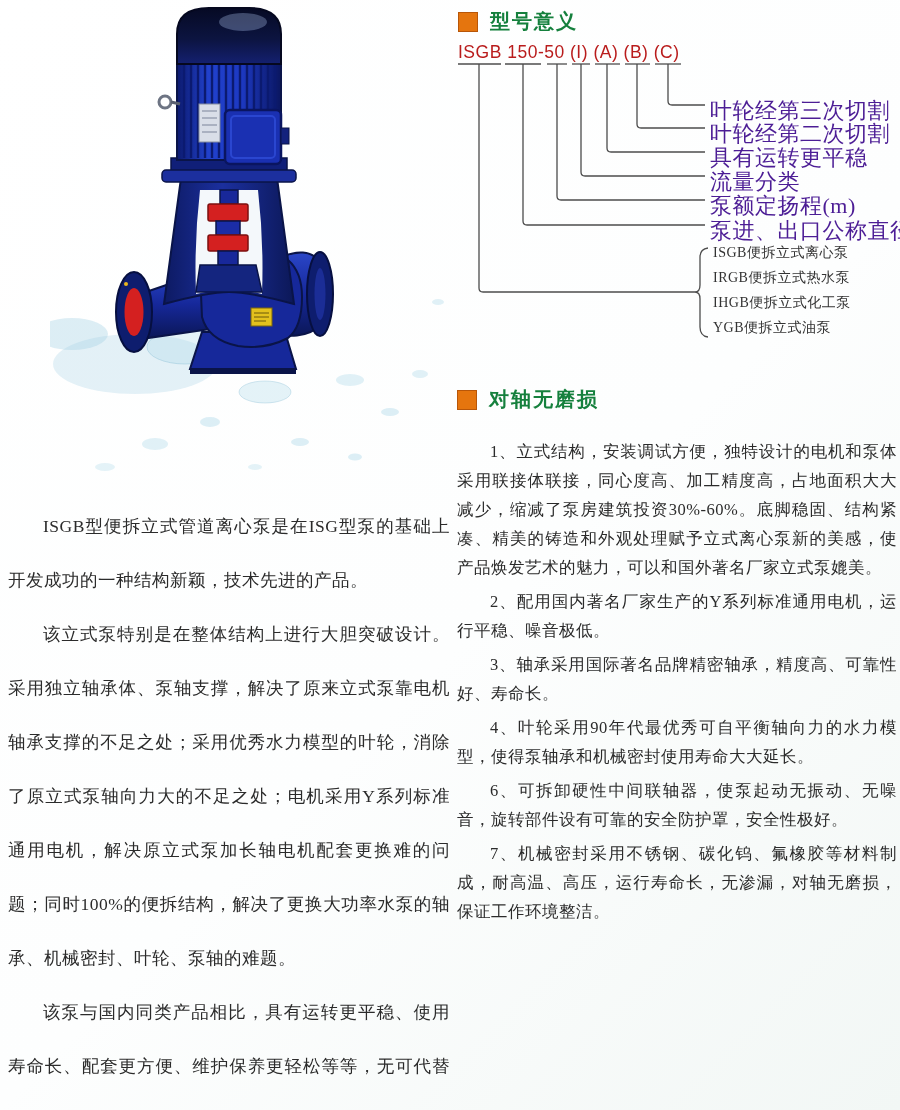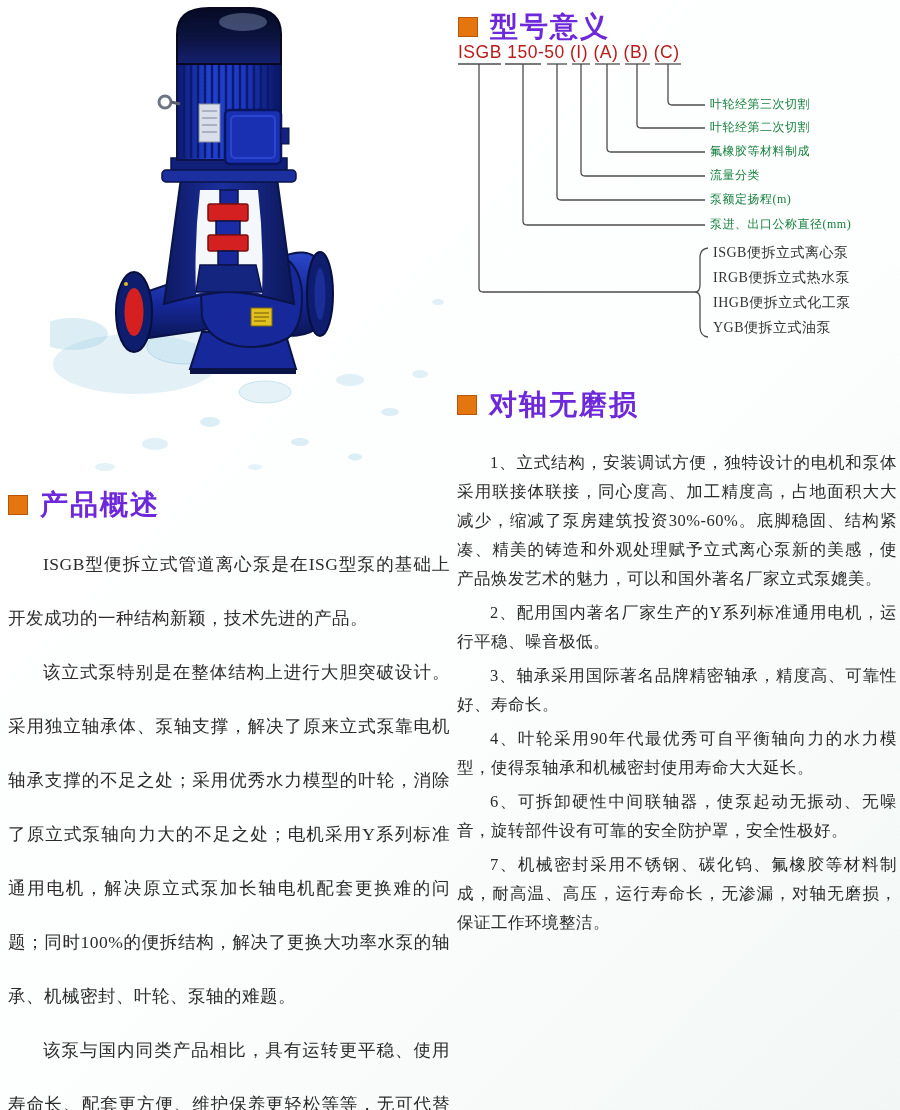--- a/index.html
+++ b/index.html
@@ -6,29 +6,29 @@
   body{
     width:900px;height:1110px;position:relative;overflow:hidden;
     background:linear-gradient(135deg,#ffffff 0%,#fdfefe 55%,#f2f7f5 100%);
     font-family:"Liberation Serif", serif;
     color:#2b2b2b;
   }
   .abs{position:absolute;}
   
   .sec-header{display:flex;align-items:center;gap:12px;}
   .sec-bullet{width:18px;height:18px;background:#e5750e;border:1px solid #b85608;display:inline-block;}
-  .sec-title{font-family:"Liberation Sans", sans-serif;font-weight:700;font-size:28px;color:#6d28d9;letter-spacing:2px;}
+  .sec-title{font-family:"Liberation Sans", sans-serif;font-weight:700;font-size:20px;color:#15803d;letter-spacing:2px;}
   
   .para{margin:0;text-indent:2em;text-align:justify;letter-spacing:0.5px;}
   .overview-text{font-size:17.5px;line-height:54px;width:442px;}
   .features-text{font-size:16.5px;line-height:29px;width:440px;}
   .features-text p{margin:0 0 5px 0;}
   
   .model-code{font-family:"Liberation Sans", sans-serif;font-size:17.5px;color:#b91c1c;letter-spacing:0.5px;white-space:nowrap;}
-  .callout-label{position:absolute;font-size:12px;color:#15803d;white-space:nowrap;letter-spacing:0.5px;}
+  .callout-label{position:absolute;font-size:22px;color:#4c1d95;white-space:nowrap;letter-spacing:0.5px;}
   .series-label{position:absolute;font-size:14px;color:#333;white-space:nowrap;letter-spacing:0.5px;}
   svg{display:block;}
 </style>
 </head>
 <body>
 
 <div class="abs" style="left:50px;top:2px;width:400px;height:476px">
   <svg width="400" height="476" viewBox="0 0 400 476">
     <defs>
       <linearGradient id="capGrad" x1="0" y1="0" x2="0" y2="1">
@@ -187,36 +187,32 @@
       <path d="M102,64 V196 Q102,200 106,200 H250"></path>
       <path d="M68,64 V221 Q68,225 72,225 H250"></path>
       <path d="M24,64 V288 Q24,292 28,292 H240"></path>
 
       <path d="M253,248 Q245,249 245,257 V285 Q245,292 240,292 Q245,292 245,299 V327 Q245,336 253,337"></path>
     </g>
   </svg>
 
   <div class="callout-label" style="left:255px;top:96px">叶轮经第三次切割</div>
   <div class="callout-label" style="left:255px;top:119px">叶轮经第二次切割</div>
-  <div class="callout-label" style="left:255px;top:143px">氟橡胶等材料制成</div>
+  <div class="callout-label" style="left:255px;top:143px">具有运转更平稳</div>
   <div class="callout-label" style="left:255px;top:167px">流量分类</div>
   <div class="callout-label" style="left:255px;top:191px">泵额定扬程(m)</div>
   <div class="callout-label" style="left:255px;top:216px">泵进、出口公称直径(mm)</div>
 
   <div class="series-label" style="left:258px;top:244px">ISGB便拆立式离心泵</div>
   <div class="series-label" style="left:258px;top:269px">IRGB便拆立式热水泵</div>
   <div class="series-label" style="left:258px;top:294px">IHGB便拆立式化工泵</div>
   <div class="series-label" style="left:258px;top:319px">YGB便拆立式油泵</div>
 </div>
 
 <div class="abs" style="left:8px;top:486px;width:442px">
-  <div class="sec-header">
-    <span class="sec-bullet"></span>
-    <span class="sec-title">产品概述</span>
-  </div>
   <div class="overview-text" style="margin-top:13px">
     <p class="para">ISGB型便拆立式管道离心泵是在ISG型泵的基础上开发成功的一种结构新颖，技术先进的产品。</p>
     <p class="para">该立式泵特别是在整体结构上进行大胆突破设计。采用独立轴承体、泵轴支撑，解决了原来立式泵靠电机轴承支撑的不足之处；采用优秀水力模型的叶轮，消除了原立式泵轴向力大的不足之处；电机采用Y系列标准通用电机，解决原立式泵加长轴电机配套更换难的问题；同时100%的便拆结构，解决了更换大功率水泵的轴承、机械密封、叶轮、泵轴的难题。</p>
     <p class="para">该泵与国内同类产品相比，具有运转更平稳、使用寿命长、配套更方便、维护保养更轻松等等，无可代替的优点。在立式泵系列产品中属国内前列，保证工作环境整洁，是替代ISG型立式泵、IS型离心泵、S型双吸泵等常规各种离心泵的最理想产品。</p>
   </div>
 </div>
 
 <div class="abs" style="left:457px;top:386px;width:440px">
   <div class="sec-header">
     <span class="sec-bullet"></span>

